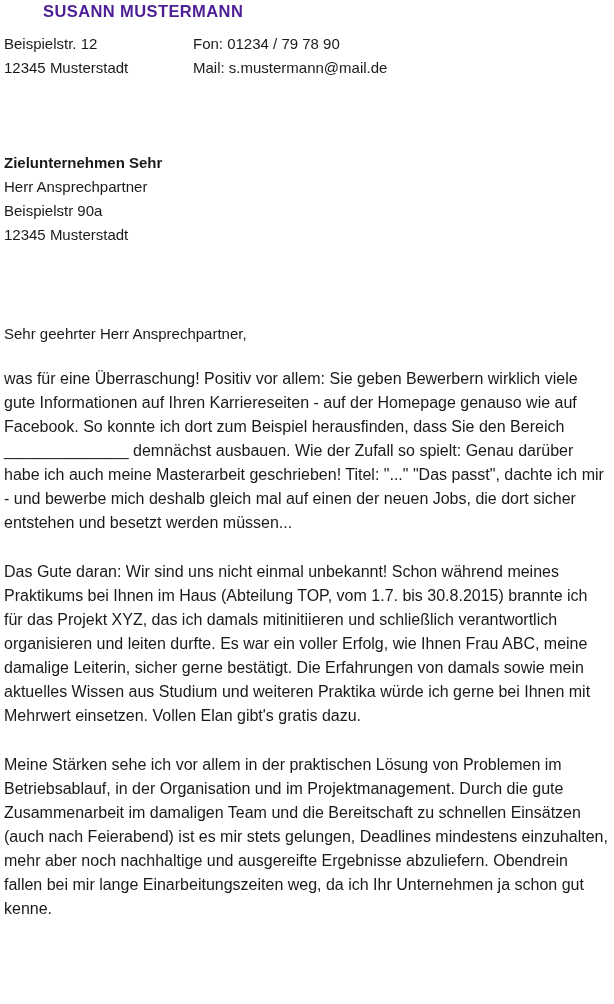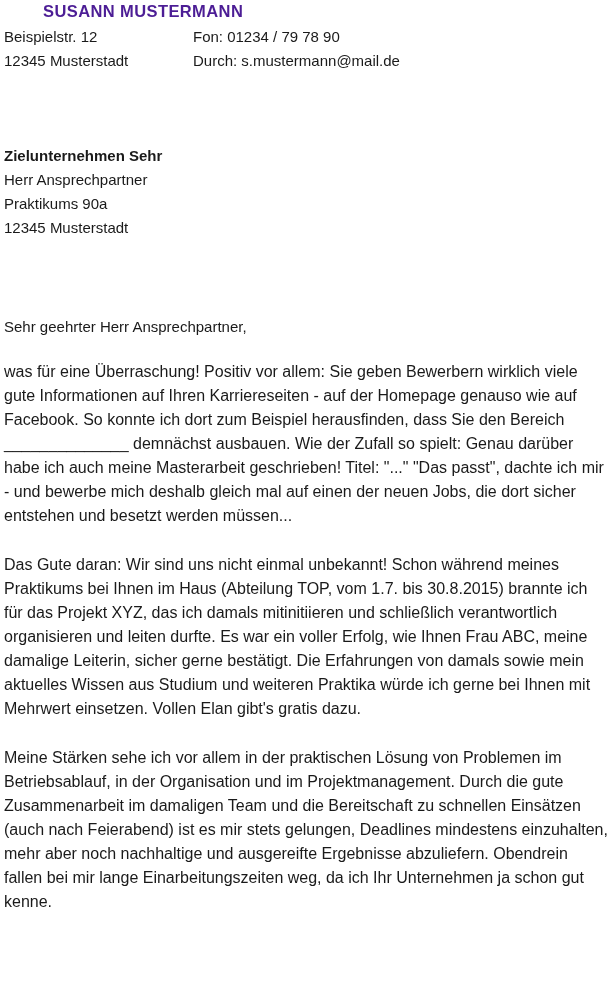--- a/index.html
+++ b/index.html
@@ -22,21 +22,21 @@
     color: #4c1d95;
     font-size: 16.5px;
     font-weight: 700;
     letter-spacing: 0.4px;
     line-height: 19px;
     margin-left: 39px;
   }
   .sender-grid {
     display: grid;
     grid-template-columns: 189px 1fr;
-    margin-top: 4px;
+    margin-top: 11px;
     font-size: 15px;
     line-height: 24px;
   }
   .recipient {
     margin-top: 71px;
     font-size: 15px;
     line-height: 24px;
   }
   .recipient .company {
     font-weight: 700;
@@ -72,28 +72,28 @@
 <body>
 
 <div class="page">
 
   <div>
     <div class="sender-name">SUSANN MUSTERMANN</div>
     <div class="sender-grid">
       <div>Beispielstr. 12</div>
       <div>Fon: 01234 / 79 78 90</div>
       <div>12345 Musterstadt</div>
-      <div>Durch: s.mustermann@mail.de</div>
+      <div>Mail: s.mustermann@mail.de</div>
     </div>
   </div>
 
   <div class="recipient">
     <div class="company">Zielunternehmen Sehr</div>
     <div>Herr Ansprechpartner</div>
-    <div>Praktikums 90a</div>
+    <div>Beispielstr 90a</div>
     <div>12345 Musterstadt</div>
   </div>
 
 
 
   <div class="salutation">Sehr geehrter Herr Ansprechpartner,</div>
 
   <p class="para">was für eine Überraschung! Positiv vor allem: Sie geben Bewerbern wirklich viele gute Informationen auf Ihren Karriereseiten - auf der Homepage genauso wie auf Facebook. So konnte ich dort zum Beispiel herausfinden, dass Sie den Bereich ______________ demnächst ausbauen. Wie der Zufall so spielt: Genau darüber habe ich auch meine Masterarbeit geschrieben! Titel: "..." "Das passt", dachte ich mir - und bewerbe mich deshalb gleich mal auf einen der neuen Jobs, die dort sicher entstehen und besetzt werden müssen...</p>
   <p class="para">Das Gute daran: Wir sind uns nicht einmal unbekannt! Schon während meines Praktikums bei Ihnen im Haus (Abteilung TOP, vom 1.7. bis 30.8.2015) brannte ich für das Projekt XYZ, das ich damals mitinitiieren und schließlich verantwortlich organisieren und leiten durfte. Es war ein voller Erfolg, wie Ihnen Frau ABC, meine damalige Leiterin, sicher gerne bestätigt. Die Erfahrungen von damals sowie mein aktuelles Wissen aus Studium und weiteren Praktika würde ich gerne bei Ihnen mit Mehrwert einsetzen. Vollen Elan gibt's gratis dazu.</p>
   <p class="para">Meine Stärken sehe ich vor allem in der praktischen Lösung von Problemen im Betriebsablauf, in der Organisation und im Projektmanagement. Durch die gute Zusammenarbeit im damaligen Team und die Bereitschaft zu schnellen Einsätzen (auch nach Feierabend) ist es mir stets gelungen, Deadlines mindestens einzuhalten, mehr aber noch nachhaltige und ausgereifte Ergebnisse abzuliefern. Obendrein fallen bei mir lange Einarbeitungszeiten weg, da ich Ihr Unternehmen ja schon gut kenne.</p>

